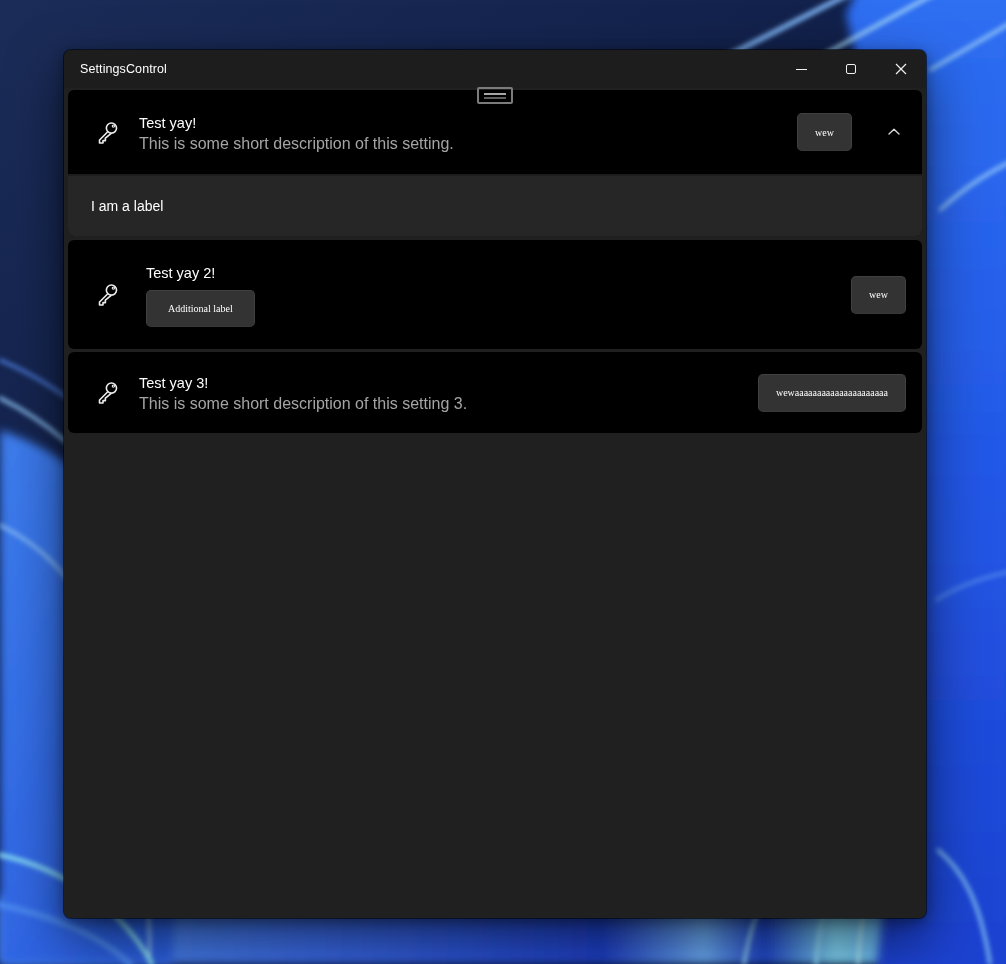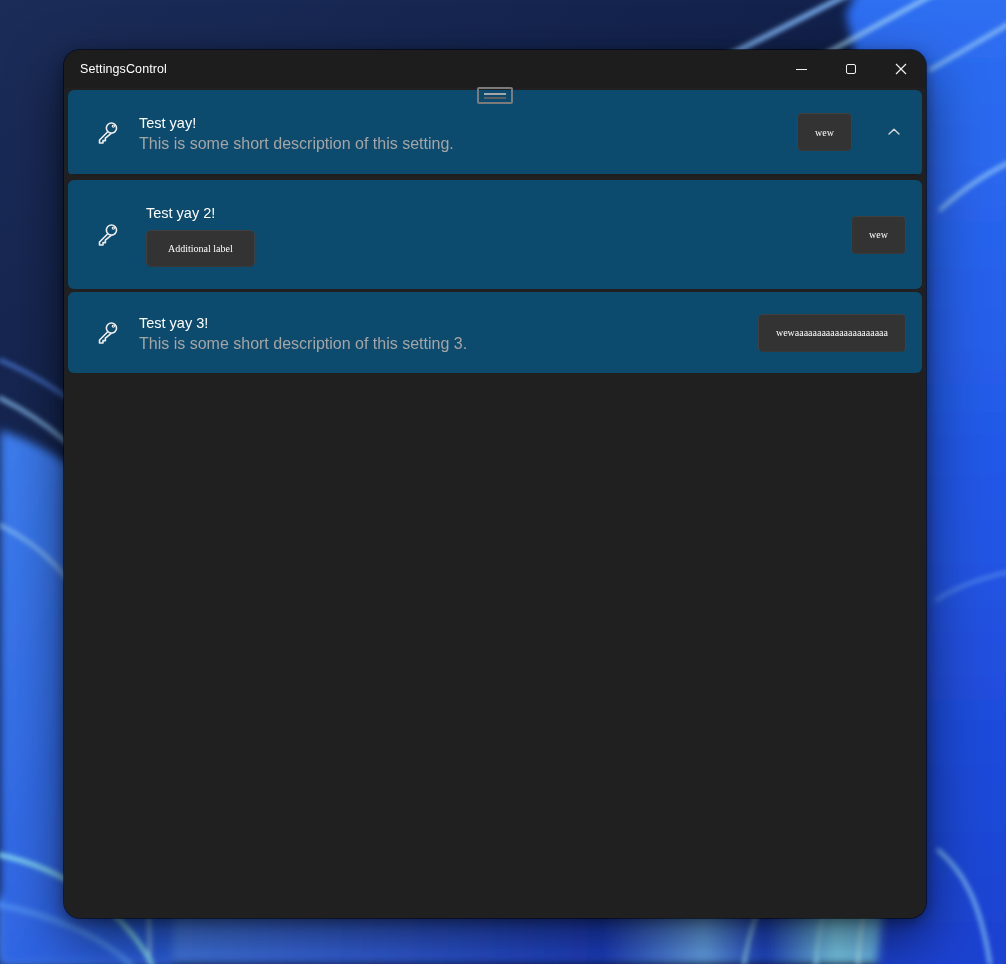--- a/index.html
+++ b/index.html
@@ -7,21 +7,21 @@
   body {
     font-family:"Liberation Sans","DejaVu Sans",sans-serif;
     position:relative; background:#0d1a3d;
   }
   .desktop { position:absolute; inset:0; }
   .desktop svg { display:block; }
 
   
   .window {
     position:absolute; left:64px; top:50px; width:862px; height:868px;
-    background:#202020; border-radius:16px; overflow:hidden;
+    background:#202020; border-radius:7px; overflow:hidden;
     box-shadow:0 22px 55px rgba(0,0,0,.55), 0 4px 14px rgba(0,0,0,.4), 0 0 0 1px rgba(0,0,0,.55);
   }
   .titlebar {
     height:38px; background:#1d1d1d; display:flex; align-items:center;
   }
   .titlebar-title { color:#ffffff; font-size:12.5px; padding-left:16px; flex:1; letter-spacing:.1px; }
   .caption-buttons { display:flex; height:100%; }
   .caption-btn {
     width:50px; height:100%; border:none; background:transparent; color:#f0f0f0;
     display:flex; align-items:center; justify-content:center; cursor:default;
@@ -34,21 +34,21 @@
   .gripper {
     position:absolute; top:-1px; left:50%; transform:translateX(-50%);
     width:36px; height:17px; border:2px solid #7b7b7b; border-radius:2px;
     display:flex; flex-direction:column; align-items:center; justify-content:center; gap:2px;
     z-index:5; background:transparent;
   }
   .gripper i { display:block; width:22px; height:2px; }
   .gripper i.l1 { background:#a6a6a6; }
   .gripper i.l2 { background:#5f5f5f; }
 
-  .card { background:#0c4a6e; border-radius:6px; overflow:hidden; }
+  .card { background:#000000; border-radius:6px; overflow:hidden; }
   .card + .card { margin-top:3px; }
   .card-row { display:flex; align-items:center; }
 
   .key-wrap { width:26px; margin-left:26px; flex:0 0 auto; display:flex; align-items:center; justify-content:center; }
   .texts { margin-left:19px; flex:1; min-width:0; }
   .card-title { color:#ffffff; font-size:14.5px; line-height:20px; }
   .card-desc  { color:#a5a5a5; font-size:16px; line-height:17px; margin-top:2px; }
 
   .btn {
     height:38px; padding:0 17px; background:#333333; color:#ffffff;
@@ -186,20 +186,23 @@
           <div class="card-desc">This is some short description of this setting.</div>
         </div>
         <button class="btn">wew</button>
         <span class="chevron-box">
           <svg width="12" height="8" viewBox="0 0 12 8">
             <path d="M1 6 L6 1.3 L11 6" stroke="#d6d6d6" stroke-width="1.4" fill="none" stroke-linecap="round" stroke-linejoin="round"></path>
           </svg>
         </span>
       </div>
       <div class="expander-divider"></div>
+      <div class="expander-content">
+        <span class="expander-label">I am a label</span>
+      </div>
     </div>
 
     <div class="gap"></div>
 
     <div class="card">
       <div class="card-row card2-row">
         <span class="key-wrap">
           <svg width="27" height="27" viewBox="0 0 24 24" fill="none" stroke="#ececec" stroke-width="1.5">
             <circle cx="16.1" cy="7.9" r="4.7"></circle>
             <circle cx="17.9" cy="6.1" r="1.05" stroke-width="1.1"></circle>

